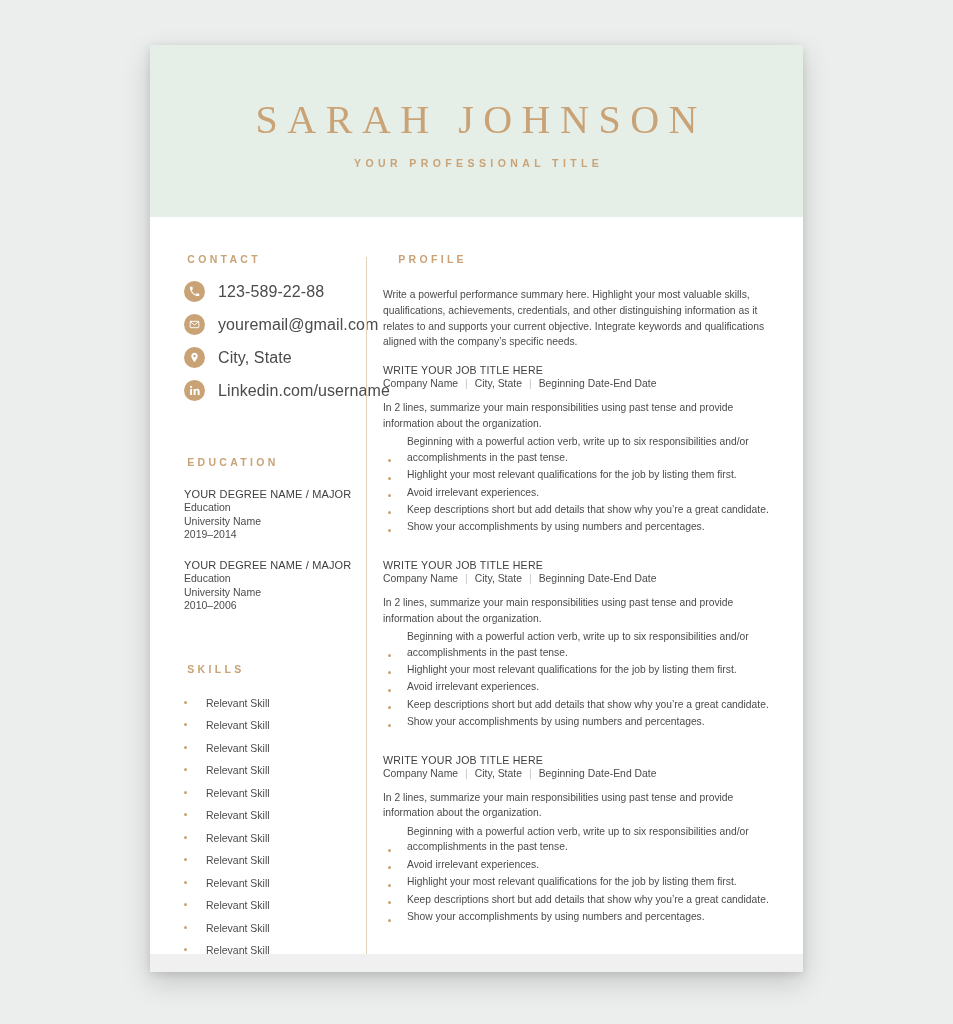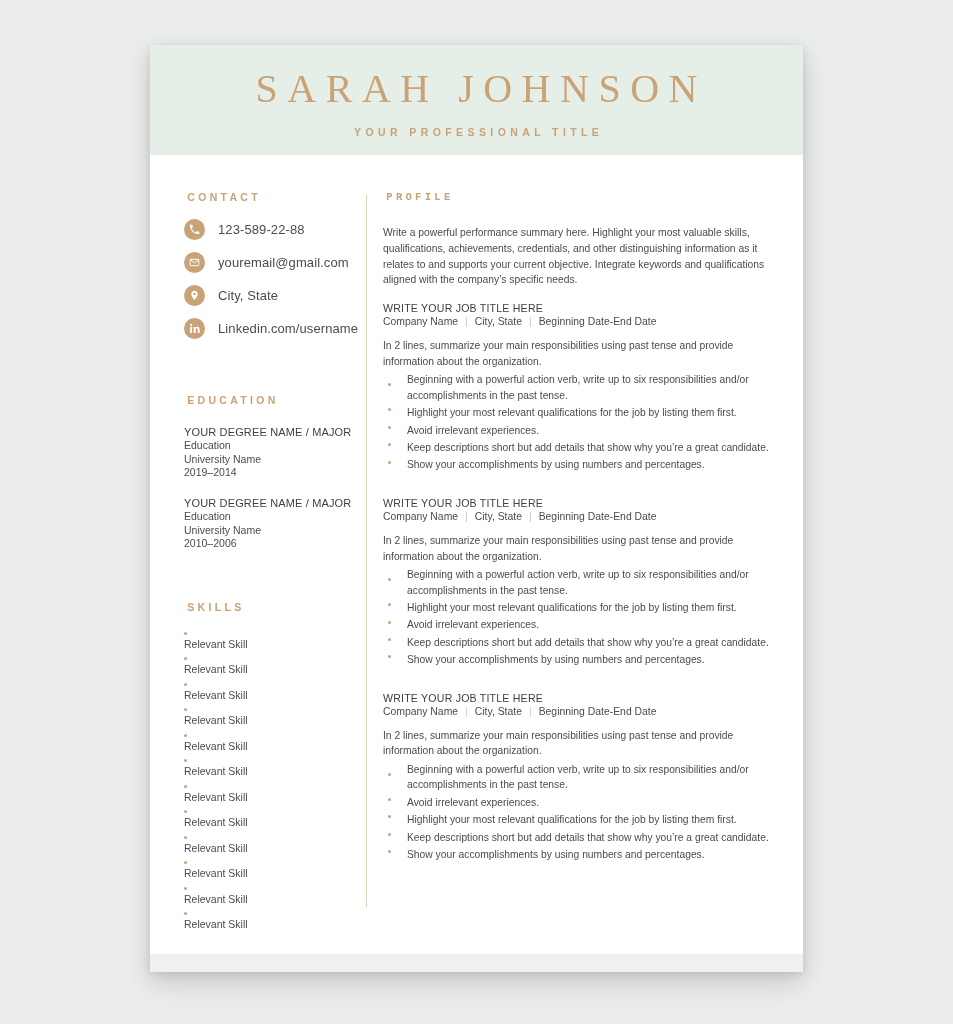--- a/index.html
+++ b/index.html
@@ -35,21 +35,21 @@
     position: absolute;
     left: 0;
     right: 0;
     bottom: 0;
     height: 18px;
     background: #f0f0f0;
   }
 
   
   .header {
-    height: 110px;
+    height: 172px;
     background: #e6efe7;
     display: flex;
     flex-direction: column;
     align-items: center;
     justify-content: center;
     box-sizing: border-box;
     padding-top: 6px;
   }
   .name {
     font-family: "Liberation Serif", serif;
@@ -103,21 +103,21 @@
     font-weight: bold;
     letter-spacing: 3.3px;
     color: #c9a276;
     text-indent: 3.3px;
     text-transform: uppercase;
     white-space: nowrap;
   }
   .sh-contact   { margin: 0 0 16px 0; }
   .sh-education { margin: 55px 0 19px 0; }
   .sh-skills    { margin: 50px 0 22px 0; }
-  .sh-profile   { margin: 0 0 22px 0; font-family: Liberation Mono, monospace; }
+  .sh-profile   { margin: 0 0 22px 12px; }
   .sh-experience{ margin: 54px 0 22px 0; }
 
   
   .contact-list { margin: 0; padding: 0; list-style: none; }
   .contact-item {
     display: flex;
     align-items: center;
     margin-bottom: 12px;
   }
   .contact-icon {
@@ -126,21 +126,21 @@
     border-radius: 50%;
     background: #c9a276;
     flex: 0 0 21px;
     display: flex;
     align-items: center;
     justify-content: center;
     margin-right: 13px;
   }
   .contact-icon svg { display: block; }
   .contact-text {
-    font-size: 13px;
+    font-size: 16px;
     color: #4b4b4b;
     letter-spacing: 0.1px;
     white-space: nowrap;
   }
 
   
   .edu-entry { margin-bottom: 17px; }
   .edu-degree {
     font-size: 11px;
     color: #3f3f3f;
@@ -153,21 +153,20 @@
     color: #4b4b4b;
     line-height: 1.28;
   }
 
   
   .skill-list { margin: 0; padding: 0; list-style: none; }
   .skill-item {
     display: flex;
     align-items: baseline;
     margin-bottom: 10.5px;
-    flex-direction: column;
   }
   .skill-bullet {
     width: 3px;
     height: 3px;
     border-radius: 50%;
     background: #c9a276;
     flex: 0 0 3px;
     margin-right: 19px;
     position: relative;
     top: -3px;
@@ -211,21 +210,21 @@
   }
   .job-summary {
     font-size: 10.3px;
     color: #4b4b4b;
     line-height: 1.5;
     margin: 0 0 3px 0;
   }
   .job-bullets { margin: 0; padding: 0; list-style: none; }
   .job-bullet {
     display: flex;
-    align-items: center;
+    align-items: flex-end;
     margin-bottom: 2px;
   }
   .job-bullet-dot {
     width: 3px;
     height: 3px;
     border-radius: 50%;
     background: #c9a276;
     flex: 0 0 3px;
     margin-right: 16px;
     margin-left: 5px;

